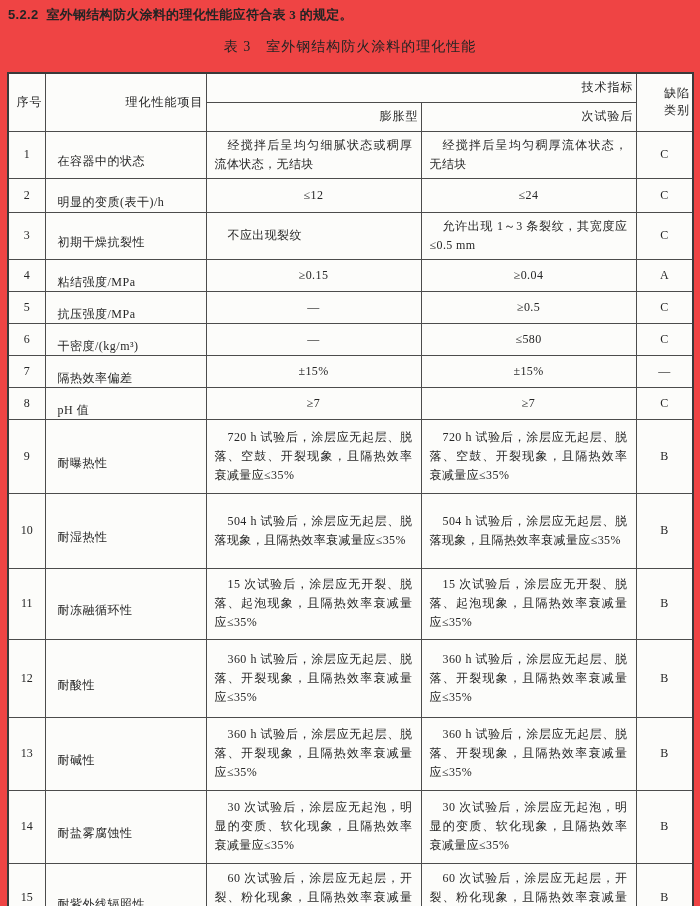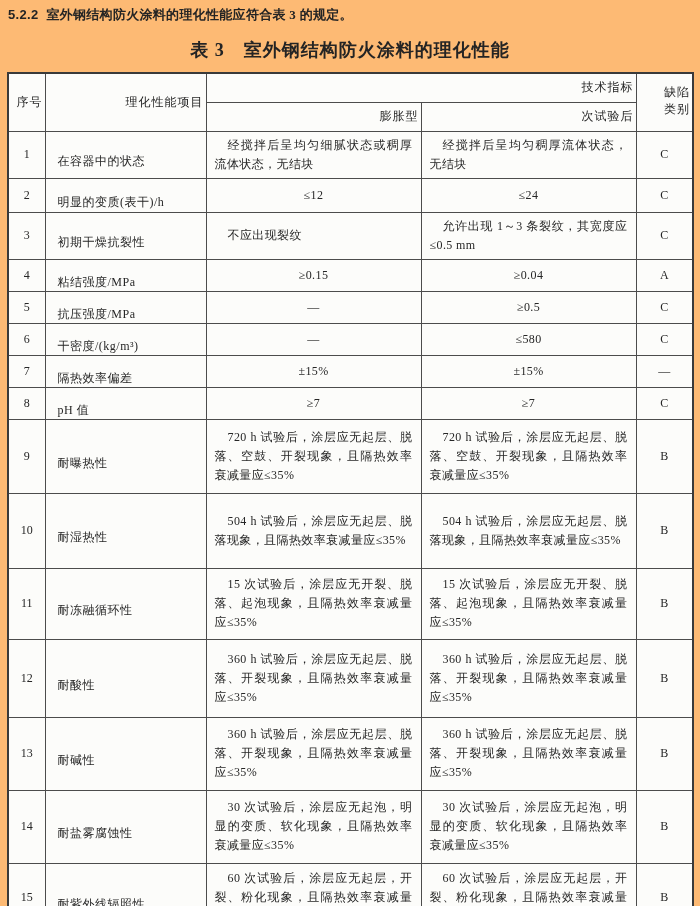--- a/index.html
+++ b/index.html
@@ -3,21 +3,21 @@
 <meta charset="utf-8">
 <style>
   html, body { margin: 0; padding: 0; }
   body { background: #e8e8e6; }
 
   .page {
     position: relative;
     width: 700px;
     height: 906px;
     margin: 0 auto;
-    background: #fdba74;
+    background: #ef4444;
     overflow: hidden;
     color: #242424;
     font-family: "Liberation Serif", "DejaVu Serif", serif;
   }
 
   .clause {
     position: absolute;
     top: 6px;
     left: 8px;
     font-size: 13px;
@@ -26,22 +26,22 @@
     white-space: nowrap;
   }
   .clause .num { margin-right: 8px; font-family: "Liberation Sans", sans-serif; font-weight: 700; }
 
   .table-title {
     position: absolute;
     top: 38px;
     left: 0;
     width: 100%;
     text-align: center;
-    font-size: 18px;
-    font-weight: 700;
+    font-size: 14px;
+    font-weight: 400;
     letter-spacing: 1px;
   }
 
   table.spec {
     position: absolute;
     top: 72px;
     left: 7px;
     width: 685px;
     border-collapse: collapse;
     table-layout: fixed;
@@ -51,21 +51,21 @@
   .spec th, .spec td {
     border: 1px solid #4c4c4c;
     font-size: 12px;
     font-weight: 400;
     color: #262626;
     vertical-align: middle;
     overflow: hidden;
   }
   .spec thead tr { height: 29px; }
   .spec th { text-align: right; padding: 0 2px; letter-spacing: 1px; }
-  .defect-h span { display: block; line-height: 17px; font-family: Liberation Mono, monospace; }
+  .defect-h span { display: block; line-height: 17px; }
 
   
   col.c1 { width: 37px; }
   col.c2 { width: 161px; }
   col.c3 { width: 215px; }
   col.c4 { width: 215px; }
   col.c5 { width: 57px; }
 
   .c-no     { text-align: center; }
   .c-item   { text-align: left; padding: 14px 6px 0 12px; letter-spacing: 0.5px; }

